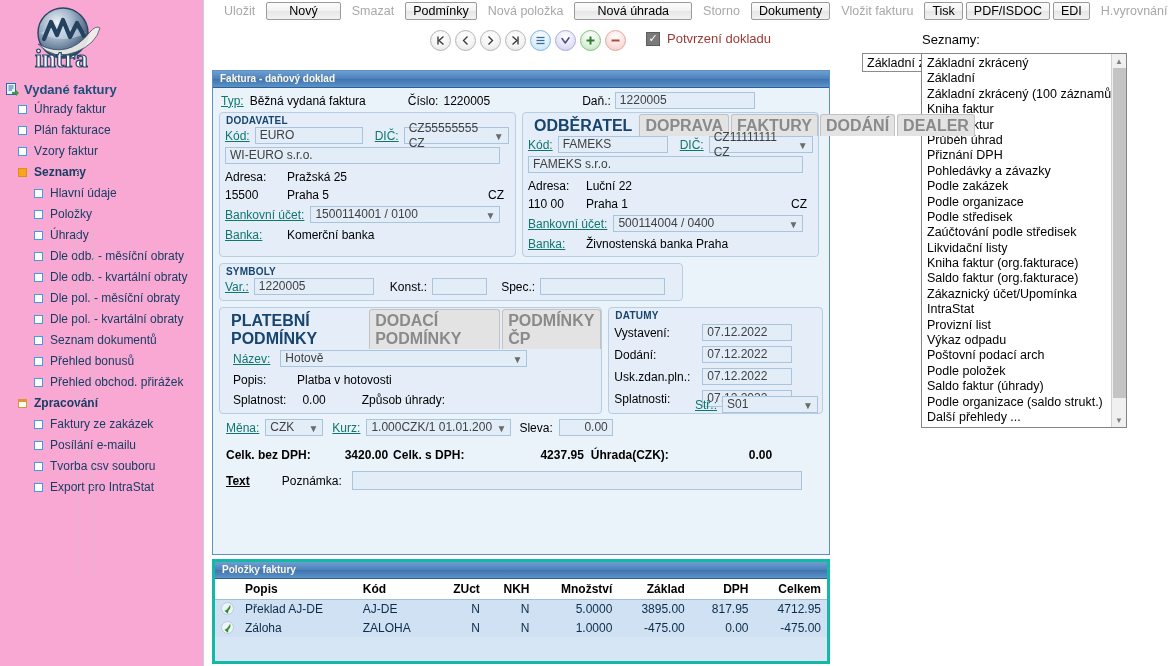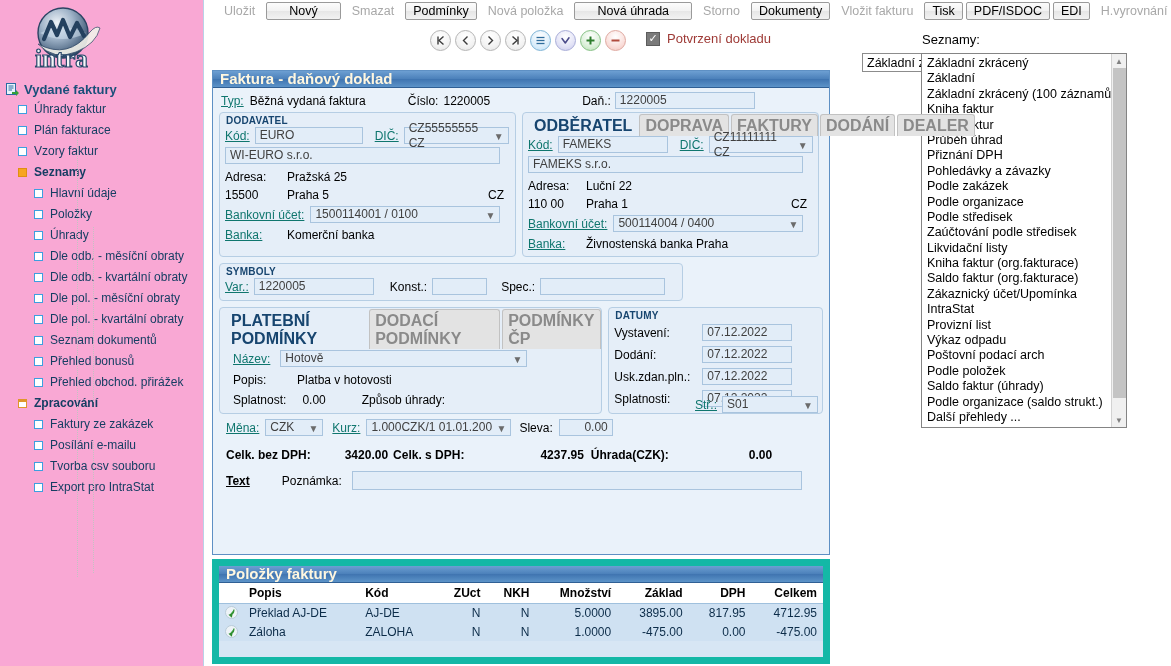--- a/index.html
+++ b/index.html
@@ -172,21 +172,21 @@
   #form {
     position: absolute; left: 212px; top: 70px;
     width: 618px; height: 485px;
     background: #eaf2fa;
     border: 1px solid #5e90c4;
   }
   .panel-title {
     height: 17px; line-height: 16px;
     background: linear-gradient(to bottom,#6d9fd2 0%,#4b80ba 50%,#3f74b0 51%,#5c93c8 100%);
     color: #fff7e0;
-    font-weight: bold; font-size: 15px;
+    font-weight: bold; font-size: 10px;
     padding-left: 7px;
     border-bottom: 1px solid #2f5f94;
   }
   .u { text-decoration: underline; }
   .lbl-blue { color: #0f766e; }
   .fld {
     background: #e2edf8;
     border: 1px solid #a9c4de;
     height: 17px; line-height: 15px;
     font-size: 12px;
@@ -221,21 +221,21 @@
     border-bottom: none;
     border-radius: 3px 3px 0 0;
   }
   .tab.active { background: transparent; border: none; }
 
   
   #items {
     position: absolute; left: 212px; top: 559px;
     width: 618px; height: 105px;
     background: #d7e6f4;
-    border: 7px solid #14b8a6;
+    border: 3px solid #14b8a6;
   }
   #items table { width: 100%; border-collapse: collapse; font-size: 12px; }
   #items th {
     background: #fff; color: #000; font-weight: bold;
     height: 20px; text-align: right; padding: 0 6px;
     border-bottom: 1px solid #9fc0dd;
   }
   #items th.l { text-align: left; }
   #items td {
     height: 19px; text-align: right; padding: 0 6px;

